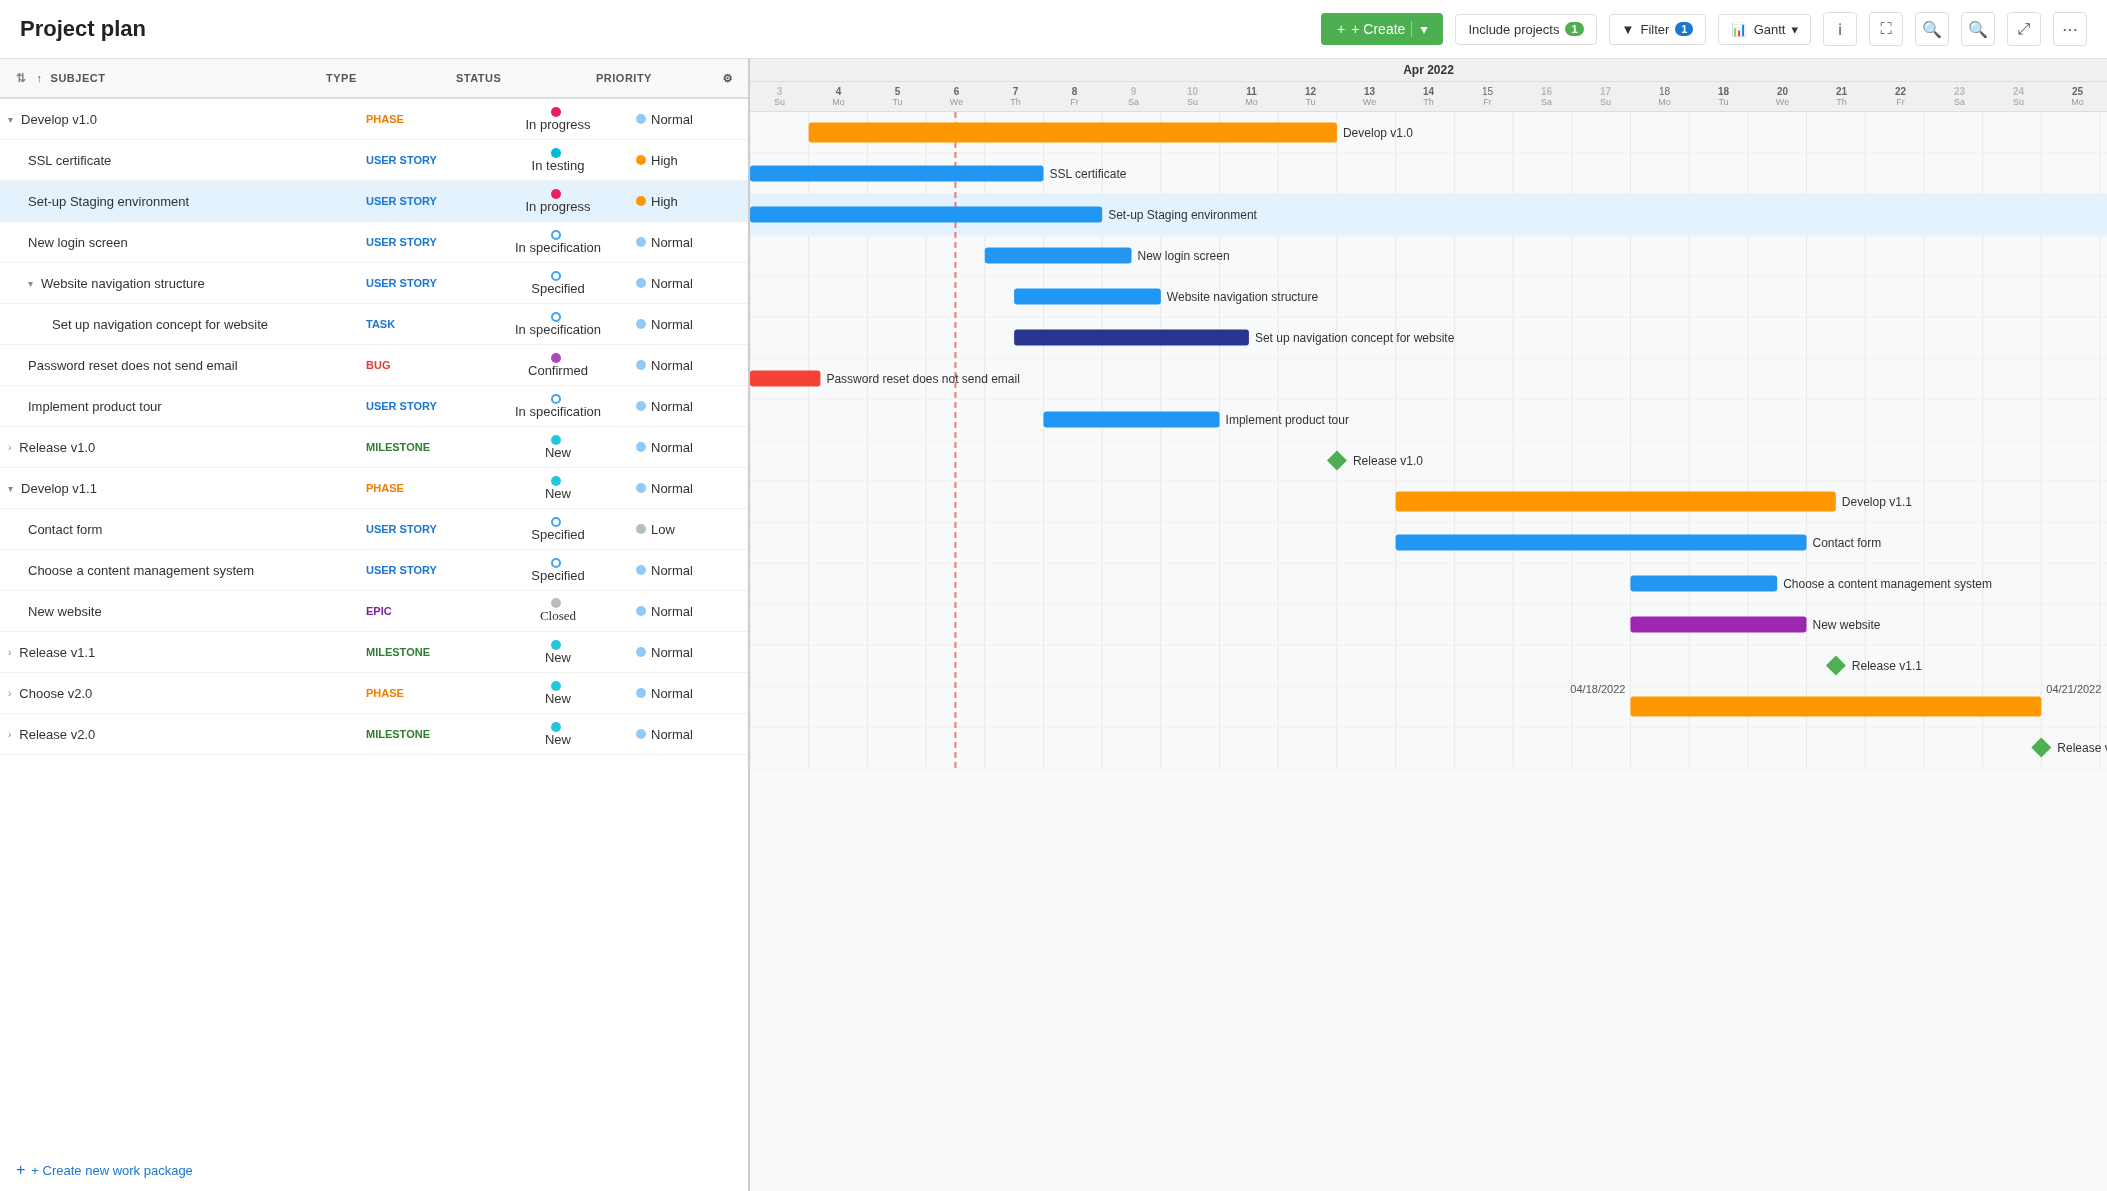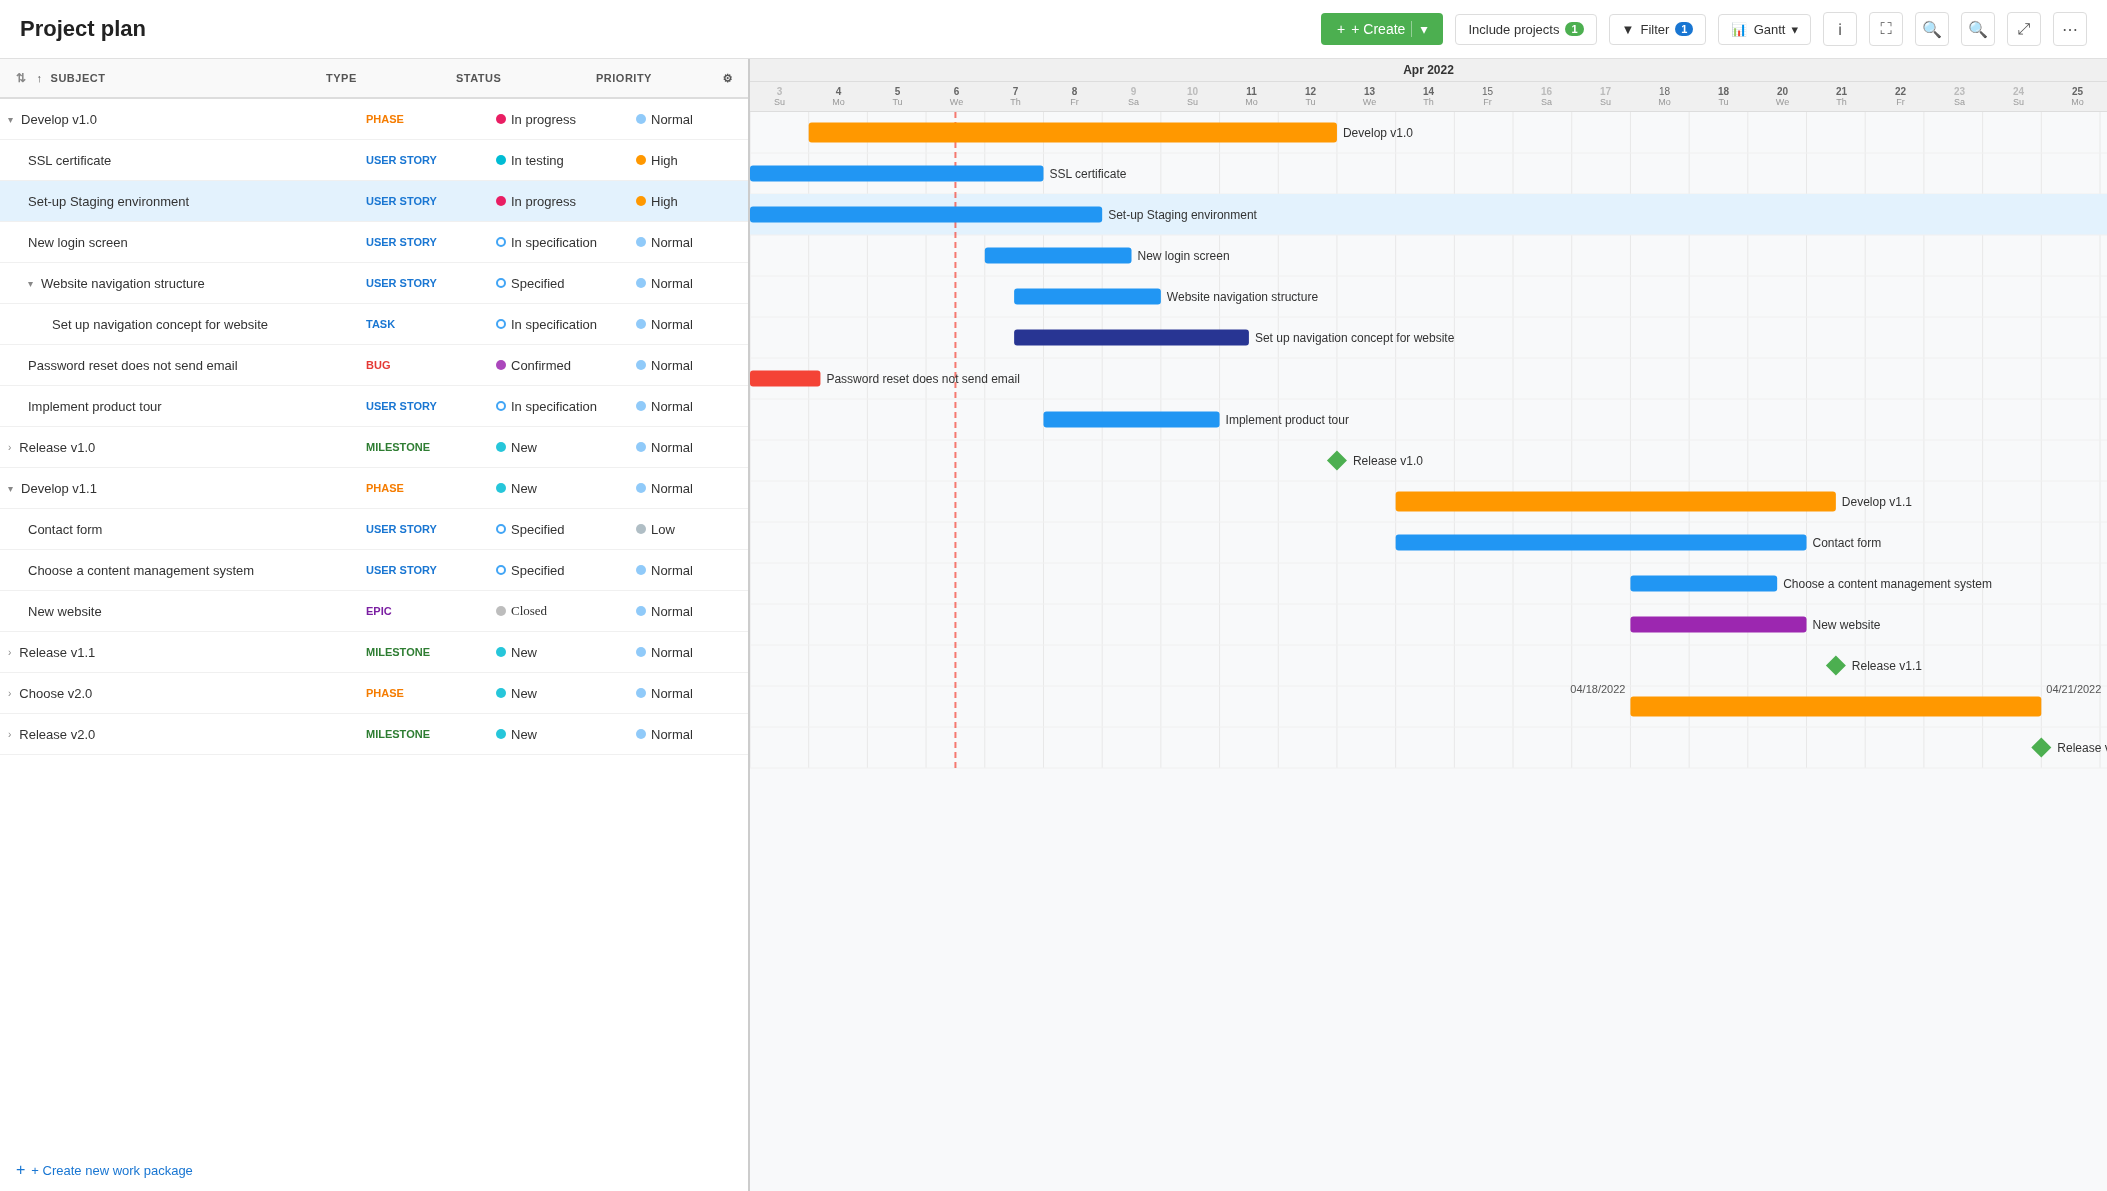--- a/index.html
+++ b/index.html
@@ -30,21 +30,21 @@
     .col-status { width: 140px; }
     .col-priority { width: 120px; }
     .col-settings { width: 40px; text-align: center; }
 
     .table-body { flex: 1; overflow-y: auto; }
     .row { display: flex; align-items: center; border-bottom: 1px solid #f0f0f0; padding: 0; min-height: 41px; }
     .row.selected { background: #e3f2fd; }
     .row-cell { padding: 6px 8px; display: flex; align-items: center; }
     .row-subject { flex: 1; padding-left: 0; display: flex; align-items: center; gap: 4px; }
     .row-type { width: 130px; }
-    .row-status { width: 140px; }
+    .row-status { width: 140px; flex-direction: column; }
     .row-priority { width: 120px; }
 
     .expand-icon { color: #888; cursor: pointer; font-size: 10px; margin-right: 4px; }
     .subject-text { color: #333; }
 
     .type-badge { font-size: 11px; font-weight: 700; }
     .type-phase { color: #f57c00; }
     .type-user-story { color: #1976d2; }
     .type-task { color: #1976d2; }
     .type-bug { color: #e53935; }

